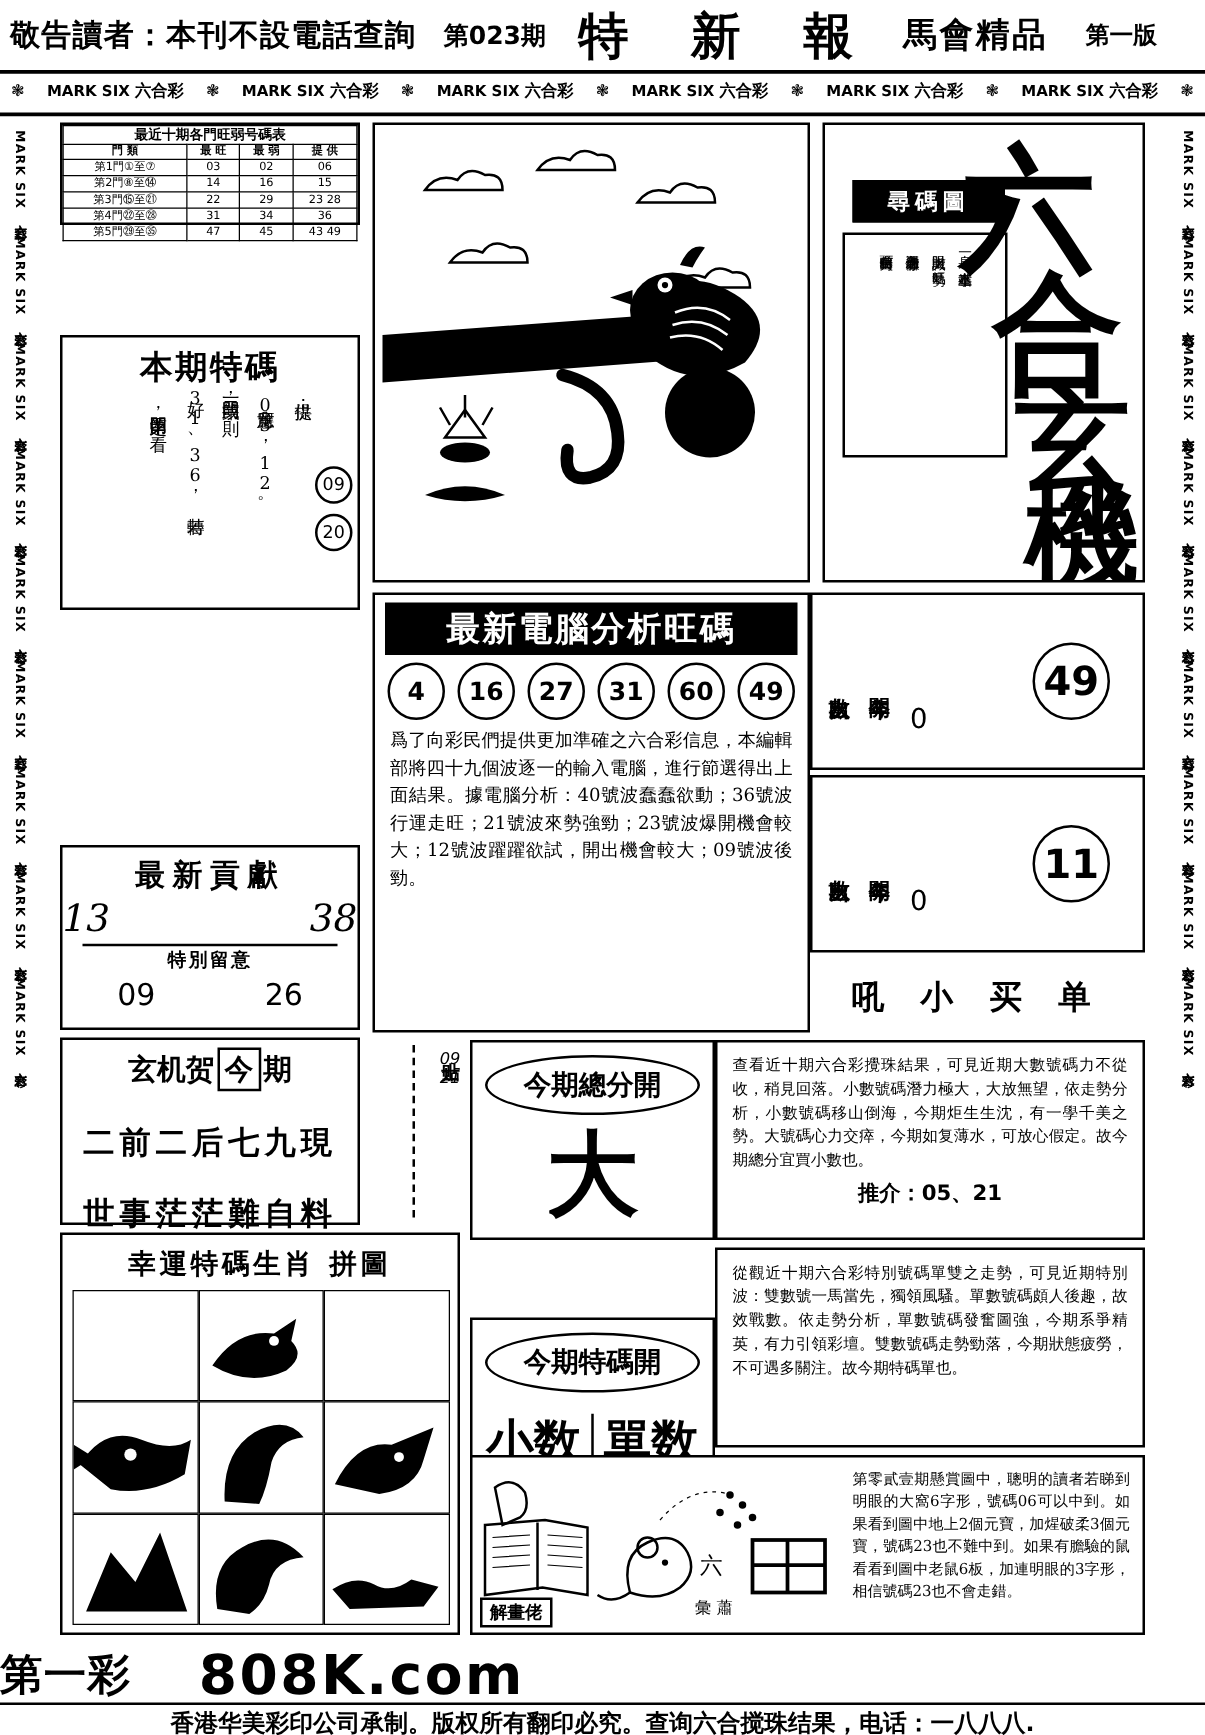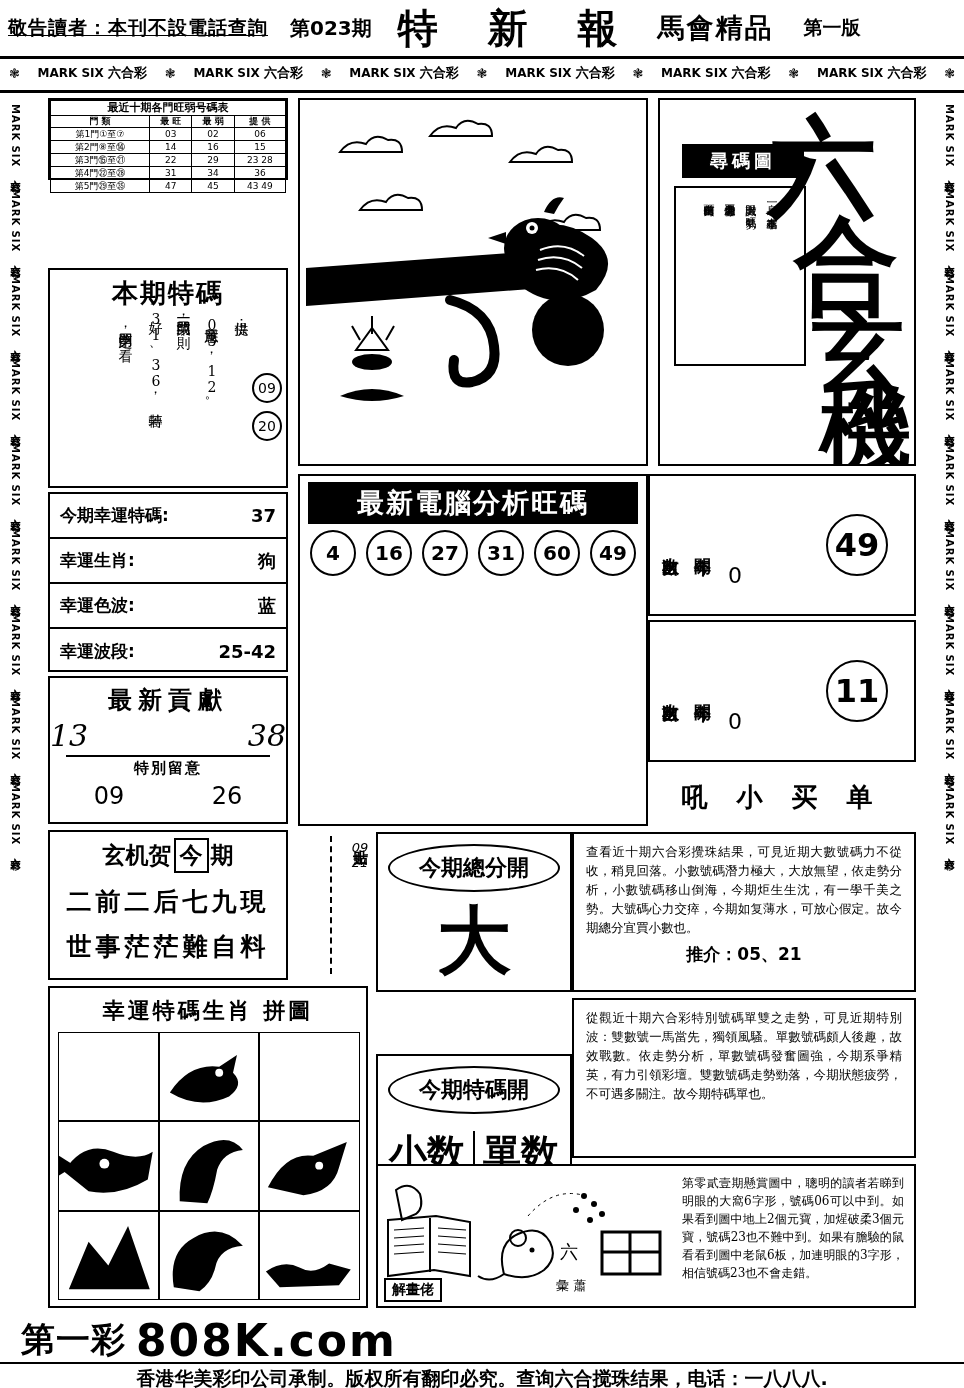--- a/index.html
+++ b/index.html
@@ -1,21 +1,21 @@
 <!DOCTYPE html>
 <html><head>
 <meta charset="utf-8">
 <style>
   html,body{margin:0;padding:0;background:#fff;}
   body{width:964px;height:1388px;font-family:"DejaVu Sans","Liberation Sans",sans-serif;color:#000;overflow:hidden;}
   .page{position:relative;width:964px;height:1388px;background:#fff;}
 
   
   .masthead{position:absolute;left:0;top:0;width:964px;height:56px;border-bottom:3px solid #000;display:flex;align-items:center;}
-  .mh-left{font-size:19px;font-weight:bold;margin-left:8px;letter-spacing:1px;text-decoration:underline;}
+  .mh-left{font-size:24px;font-weight:bold;margin-left:8px;letter-spacing:1px;}
   .mh-issue{font-size:20px;margin-left:22px;font-weight:bold;}
   .mh-title{font-size:40px;font-weight:bold;margin-left:26px;letter-spacing:18px;}
   .mh-sub{font-size:27px;font-weight:bold;margin-left:22px;letter-spacing:2px;}
   .mh-ver{font-size:19px;font-weight:bold;margin-left:30px;}
 
   
   .strip{position:absolute;left:0;top:56px;width:964px;height:34px;border-bottom:3px solid #000;display:flex;align-items:center;justify-content:space-around;}
   .strip .cell{font-size:12px;font-weight:bold;white-space:nowrap;}
   .strip .cell b{font-size:13px;}
   .flower{font-size:13px;}
@@ -57,21 +57,21 @@
 
   .contrib{left:18px;top:586px;width:240px;height:148px;text-align:center;}
   .contrib .ct{font-size:24px;font-weight:bold;letter-spacing:6px;font-family:"DejaVu Serif","Liberation Serif",serif;margin-top:6px;}
   .contrib .cn{display:flex;justify-content:space-between;font-size:30px;font-style:italic;font-family:"DejaVu Serif","Liberation Serif",serif;margin-top:2px;}
   .contrib .cs{font-size:15px;font-weight:bold;letter-spacing:2px;border-top:2px solid #000;margin:2px 16px 0;padding-top:2px;}
   .contrib .cn2{display:flex;justify-content:space-around;font-size:24px;margin-top:4px;}
 
   .xuanji{left:18px;top:740px;width:240px;height:150px;}
   .xj-top{display:flex;align-items:center;justify-content:center;margin-top:6px;font-size:23px;font-weight:bold;font-family:"DejaVu Serif","Liberation Serif",serif;}
   .xj-badge{display:inline-block;border:2px solid #000;padding:0 4px;transform:rotate(0deg);margin:0 2px;}
-  .xj-line{text-align:center;font-size:25px;font-weight:bold;font-family:"DejaVu Serif","Liberation Serif",serif;letter-spacing:4px;margin-top:12px;}
+  .xj-line{text-align:center;font-size:25px;font-weight:bold;font-family:"DejaVu Serif","Liberation Serif",serif;letter-spacing:4px;margin-top:24px;}
 
   .ticket{position:absolute;left:300px;top:746px;width:58px;height:138px;border-left:2px dashed #000;box-sizing:border-box;text-align:center;}
   .ticket .tt{font-size:15px;font-weight:bold;writing-mode:vertical-rl;margin:2px auto;}
   .ticket .tn{font-size:13px;font-style:italic;}
 
   .puzzle{left:18px;top:896px;width:320px;height:322px;}
   .puzzle .ph{font-size:22px;font-weight:bold;text-align:center;margin-top:8px;letter-spacing:3px;font-family:"DejaVu Serif","Liberation Serif",serif;}
   .pgrid{position:absolute;left:8px;top:44px;width:302px;height:268px;display:grid;grid-template-columns:repeat(3,1fr);grid-template-rows:repeat(3,1fr);}
   .pcell{border:1px solid #000;position:relative;overflow:hidden;}
 
@@ -117,21 +117,21 @@
   .art .rec{text-align:center;font-size:17px;font-weight:bold;margin-top:6px;}
 
   .bottom{left:346px;top:1074px;width:540px;height:144px;}
   .bottom .bwrap{display:flex;height:100%;}
   .bottom .bart{flex:0 0 300px;position:relative;}
   .bottom .btxt{flex:1;font-size:12px;line-height:18px;padding:8px 10px 0 4px;text-align:justify;font-family:"DejaVu Serif","Liberation Serif",serif;}
   .jiehua{position:absolute;left:6px;bottom:4px;border:2px solid #000;font-size:14px;font-weight:bold;padding:1px 6px;background:#fff;}
 
   
   .footer{position:absolute;left:0;top:1318px;width:964px;height:70px;}
-  .fbrand{display:flex;align-items:center;height:44px;padding-left:21px;}
+  .fbrand{display:flex;align-items:center;height:44px;padding-left:0;gap:44px;}
   .fbrand .b1{font-size:34px;font-weight:bold;color:#000;letter-spacing:1px;}
   .fbrand .b2{font-size:44px;font-weight:bold;margin-left:10px;letter-spacing:2px;}
   .fline{font-size:19px;font-weight:bold;text-align:center;border-top:2px solid #000;padding-top:2px;}
 </style>
 </head>
 <body>
 
 <div class="page">
 
   <div class="masthead">
@@ -236,38 +236,20 @@
         <div class="vtxt" style="right:34px;top:0;">提供：</div>
         <div class="vtxt" style="right:64px;top:6px;">應留意03，12。</div>
         <div class="vtxt" style="right:92px;top:0;">一門或第二門，則</div>
         <div class="vtxt" style="right:120px;top:0;">好31、36，若轉</div>
         <div class="vtxt" style="right:150px;top:12px;">第四門之中，看</div>
         <div style="position:absolute;right:4px;top:62px;" class="circ c26">09</div>
         <div style="position:absolute;right:4px;top:100px;" class="circ c26">20</div>
       </div>
     </div>
 
-    <div class="box lucky" id="lucky-box">
-        <div class="lrow">
-          <span>今期幸運特碼:</span>
-          <span class="lv">37</span>
-        </div>
-        <div class="lrow">
-          <span>幸運生肖:</span>
-          <span class="lv">狗</span>
-        </div>
-        <div class="lrow">
-          <span>幸運色波:</span>
-          <span class="lv">蓝</span>
-        </div>
-        <div class="lrow">
-          <span>幸運波段:</span>
-          <span class="lv">25-42</span>
-        </div>
-      </div>
 
     <div class="box contrib">
       <div class="ct">最新貢獻</div>
       <div class="cn">
         <span>13</span>
         <span>38</span>
       </div>
       <div class="cs">特別留意</div>
       <div class="cn2">
         <span>09</span>
@@ -392,20 +374,21 @@
     <div class="box comp">
       <div class="banner">最新電腦分析旺碼</div>
       <div class="balls" id="comp-balls">
           <span class="ball">4</span>
           <span class="ball">16</span>
           <span class="ball">27</span>
           <span class="ball">31</span>
           <span class="ball">60</span>
           <span class="ball">49</span>
         </div>
+      <p>爲了向彩民們提供更加準確之六合彩信息，本編輯部將四十九個波逐一的輸入電腦，進行節選得出上面結果。據電腦分析：40號波蠢蠢欲動；36號波行運走旺；21號波來勢強勁；23號波爆開機會較大；12號波躍躍欲試，開出機會較大；09號波後勁。</p>
     </div>
 
     <div class="box stat one">
       <div class="inner">
         <div class="lbl">出次數</div>
         <div class="lbl">今年開</div>
         <div class="val0">0</div>
         <div class="circ c58 bigball">49</div>
       </div>
     </div>

